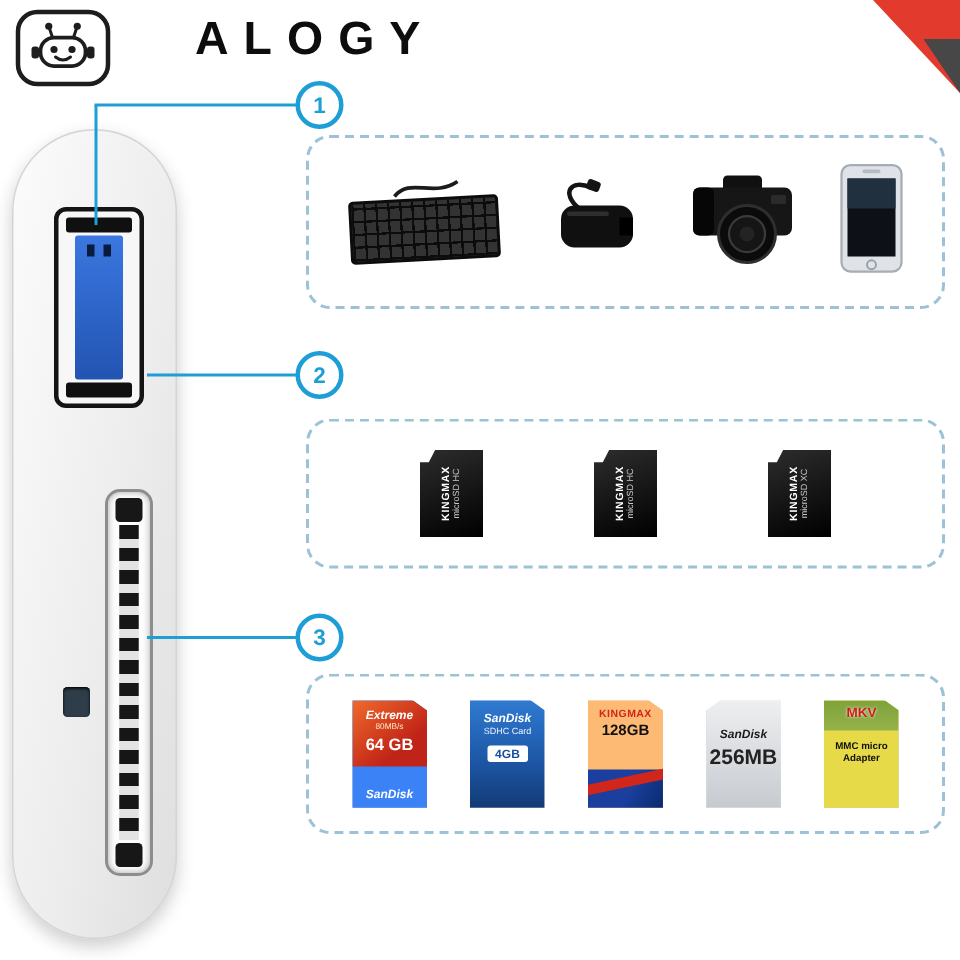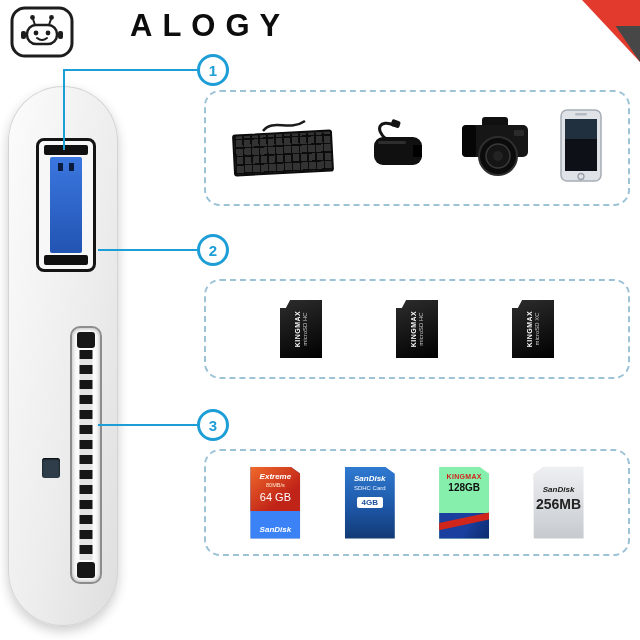--- a/index.html
+++ b/index.html
@@ -77,30 +77,30 @@
            clip-path:polygon(0 0,80% 0,100% 10%,100% 100%,0 100%);
            box-shadow:0 2px 4px rgba(0,0,0,.3);}
   .sd-card.cut-left{clip-path:polygon(20% 0,100% 0,100% 100%,0 100%,0 10%);}
   .sd-face{position:absolute;inset:0;display:flex;flex-direction:column;align-items:center;z-index:2;}
 
   .sd-a{background:#3b82f6;}
   .sd-a-red{position:absolute;left:0;right:0;top:0;height:44px;
             background:linear-gradient(140deg,#f06a2b,#c02317 70%);}
   .sd-a .t-model{margin-top:5px;font-size:8px;font-weight:bold;font-style:italic;color:#fff;}
   .sd-a .t-speed{font-size:5.5px;color:#ffe9c9;margin-top:1px;}
-  .sd-a .t-cap{font-size:11px;font-weight:normal;color:#fff;margin-top:3px;}
+  .sd-a .t-cap{font-size:11px;font-weight:bold;color:#fff;margin-top:3px;}
   .sd-a .t-brand{margin-top:auto;margin-bottom:5px;font-size:8px;font-weight:bold;font-style:italic;color:#fff;}
 
   .sd-b{background:linear-gradient(180deg,#2f7ad1 0%,#1c54a2 60%,#123a74 100%);}
   .sd-b .t-brand{margin-top:7px;font-size:8px;font-weight:bold;font-style:italic;color:#fff;}
   .sd-b .t-model{font-size:6px;color:#eaf2ff;margin-top:2px;}
   .sd-b .t-cap{margin-top:6px;background:#fff;color:#1b4f9c;font-size:8px;font-weight:bold;
                padding:1px 5px;border-radius:2px;}
 
-  .sd-c{background:#86efac;}
+  .sd-c{background:#fdba74;}
   .sd-c .t-brand{margin-top:6px;font-size:7px;font-weight:bold;color:#d1261c;letter-spacing:.3px;}
   .sd-c .t-cap{font-size:10px;font-weight:bold;color:#111;margin-top:2px;}
   .sd-c-art{position:absolute;left:0;right:0;bottom:0;height:26px;
             background:linear-gradient(120deg,#1a3f9e 55%,#0c2a6e);}
   .sd-c-art::after{content:"";position:absolute;left:-6px;top:4px;width:70px;height:7px;
                    background:#d1261c;transform:rotate(-12deg);}
 
   .sd-d{background:linear-gradient(180deg,#eeeff1,#c6cacf);}
   .sd-d .t-brand{margin-top:18px;font-size:8px;font-weight:bold;font-style:italic;color:#1a1a1a;}
   .sd-d .t-cap{font-size:14px;font-weight:bold;color:#222;margin-top:2px;}
@@ -254,15 +254,23 @@
       </div>
     </div>
 
     <div class="sd-card sd-d cut-left">
       <div class="sd-face">
         <span class="t-brand">SanDisk</span>
         <span class="t-cap">256MB</span>
       </div>
     </div>
 
+    <div class="sd-card sd-e">
+      <div class="sd-e-band"></div>
+      <div class="sd-face">
+        <span class="t-brand">MKV</span>
+        <span class="t-model">MMC micro</span>
+        <span class="t-model2">Adapter</span>
+      </div>
+    </div>
 
   </div>
 </div>
 
 </body></html>

